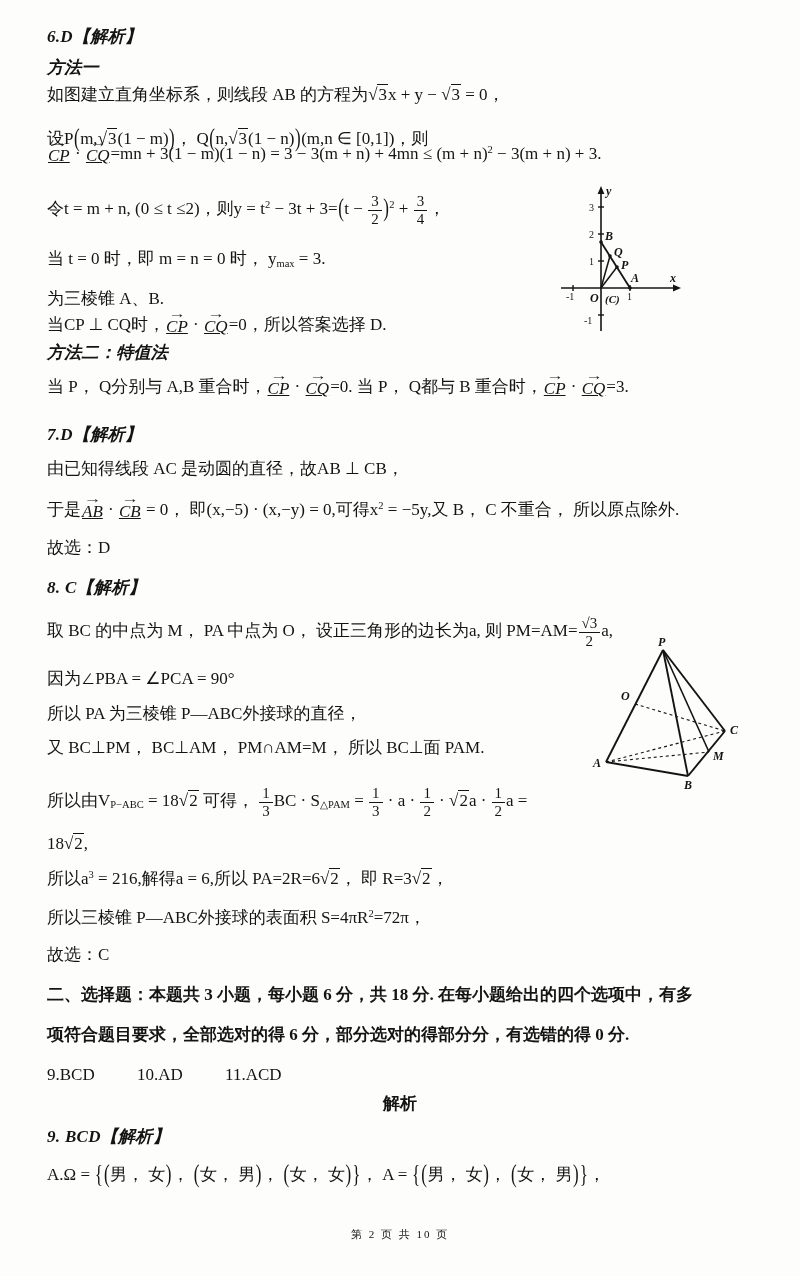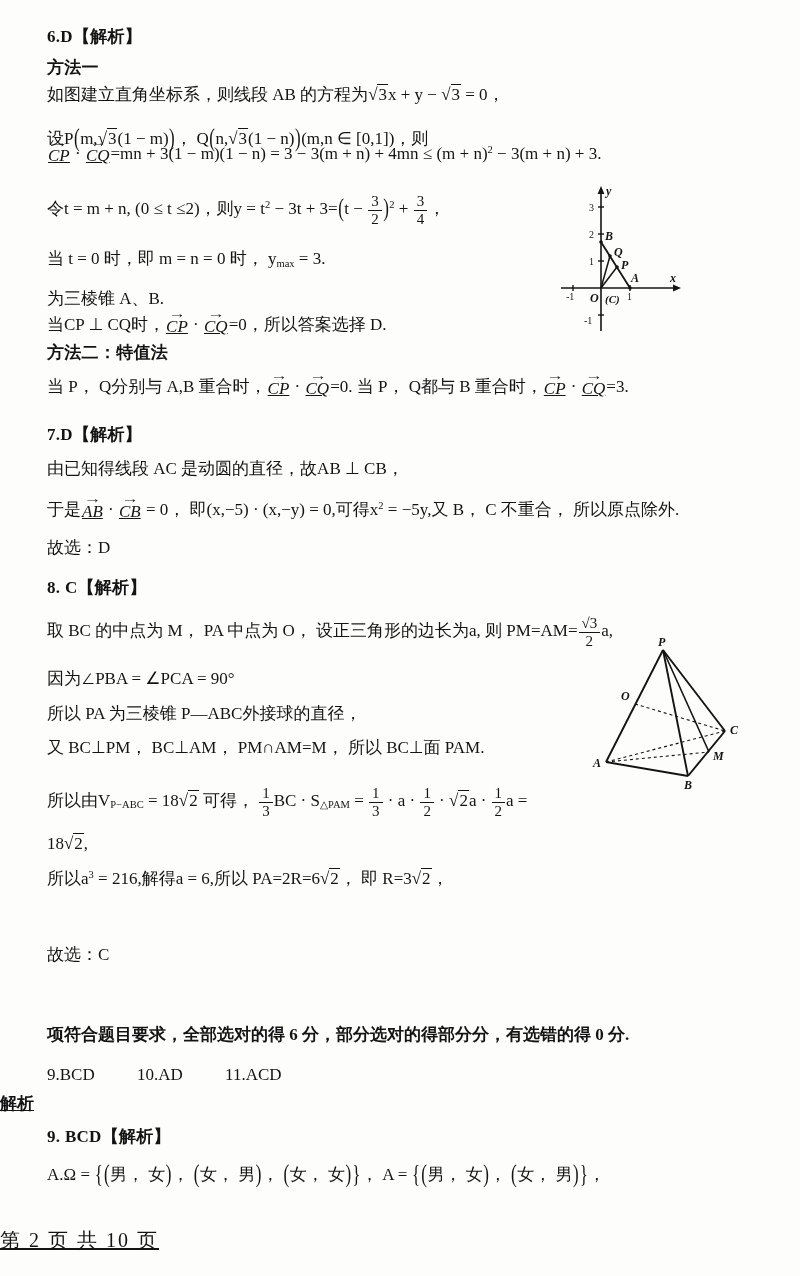--- a/index.html
+++ b/index.html
@@ -2,24 +2,24 @@
 <html><head>
 <meta charset="utf-8">
 <style>
   html,body{margin:0;padding:0;}
   body{
     width:800px;height:1276px;background:#fdfdfc;color:#141414;
     font-family:"Liberation Serif", serif;position:relative;overflow:hidden;
   }
   .page{position:absolute;inset:0;}
   .ln{position:absolute;left:47px;font-size:17px;line-height:1.25;white-space:nowrap;}
-  .hdr{font-weight:700;letter-spacing:.3px;}
+  .hdr{font-weight:700;letter-spacing:.3px;font-style:italic;}
   .bold{font-weight:700;}
-  .center{left:0;width:100%;text-align:left;text-decoration:underline;}
-  .footer{font-size:20px;letter-spacing:2px;}
+  .center{left:0;width:100%;text-align:center;}
+  .footer{font-size:11px;letter-spacing:2px;}
   sup{font-size:.62em;vertical-align:.55em;line-height:0;}
   sub{font-size:.62em;vertical-align:-.25em;line-height:0;}
   .frac{display:inline-block;vertical-align:-.62em;text-align:center;line-height:1;margin:0 1px;}
   .fn{display:block;padding:0 3px;border-bottom:1px solid #141414;line-height:1.15;font-size:.88em;}
   .fd{display:block;padding:0 3px;line-height:1.15;font-size:.88em;}
   .vec{display:inline-block;text-align:center;font-style:italic;vertical-align:-.12em;margin:0 1px;}
   .vec-arrow{display:block;height:.5em;line-height:.4em;font-size:.72em;font-style:normal;transform:scaleX(1.45);}
   .vec-body{display:block;line-height:1.05;text-decoration:underline;}
   .rb{border-top:1px solid #141414;padding:0 1px;}
   .bp{display:inline-block;transform:scaleY(1.5);transform-origin:50% 55%;padding:0 .5px;}
@@ -92,20 +92,21 @@
   <div class="ln" style="top:537px">故选：D</div>
 
   <div class="ln hdr" style="top:577px">8.  C【解析】</div>
   <div class="ln" style="top:615px">取 BC 的中点为 M，  PA 中点为 O，  设正三角形的边长为a,  则 PM=AM=<span class="frac"><span class="fn">√3</span><span class="fd">2</span></span>a,</div>
   <div class="ln" style="top:668px">因为∠PBA = ∠PCA = 90°</div>
   <div class="ln" style="top:703px">所以 PA 为三棱锥 P—ABC外接球的直径，</div>
   <div class="ln" style="top:737px">又 BC⊥PM，  BC⊥AM，  PM∩AM=M，  所以 BC⊥面 PAM.</div>
   <div class="ln" style="top:785px">所以由V<sub>P−ABC</sub> = 18<span class="sqrt">√<span class="rb">2</span></span> 可得，  <span class="frac"><span class="fn">1</span><span class="fd">3</span></span>BC · S<sub>△PAM</sub> = <span class="frac"><span class="fn">1</span><span class="fd">3</span></span> · a · <span class="frac"><span class="fn">1</span><span class="fd">2</span></span> · <span class="sqrt">√<span class="rb">2</span></span>a · <span class="frac"><span class="fn">1</span><span class="fd">2</span></span>a =</div>
   <div class="ln" style="top:833px">18<span class="sqrt">√<span class="rb">2</span></span>,</div>
   <div class="ln" style="top:868px">所以a<sup>3</sup> = 216,解得a = 6,所以 PA=2R=6<span class="sqrt">√<span class="rb">2</span></span>，  即 R=3<span class="sqrt">√<span class="rb">2</span></span>，</div>
+  <div class="ln" style="top:907px">所以三棱锥 P—ABC外接球的表面积 S=4πR<sup>2</sup>=72π，</div>
   <div class="ln" style="top:944px">故选：C</div>
 
   <div class="fig" style="left:578px;top:636px;width:200px;height:160px">
     <svg width="200" height="160" viewBox="0 0 200 160">
 
       <line x1="28" y1="126" x2="147" y2="95" stroke="#141414" stroke-width="1.1" stroke-dasharray="3,3"></line>
       <line x1="28" y1="126" x2="131" y2="116" stroke="#141414" stroke-width="1.1" stroke-dasharray="3,3"></line>
       <line x1="57" y1="68" x2="147" y2="95" stroke="#141414" stroke-width="1.1" stroke-dasharray="3,3"></line>
 
       <line x1="85" y1="14" x2="28" y2="126" stroke="#141414" stroke-width="1.9"></line>
@@ -117,20 +118,21 @@
 
       <text x="80" y="10" font-size="12">P</text>
       <text x="15" y="131" font-size="12">A</text>
       <text x="106" y="153" font-size="12">B</text>
       <text x="152" y="98" font-size="12">C</text>
       <text x="135" y="124" font-size="12">M</text>
       <text x="43" y="64" font-size="12">O</text>
     </svg>
   </div>
 
+  <div class="ln bold" style="top:984px">二、选择题：本题共 3 小题，每小题 6 分，共 18 分. 在每小题给出的四个选项中，有多</div>
   <div class="ln bold" style="top:1024px">项符合题目要求，全部选对的得 6 分，部分选对的得部分分，有选错的得 0 分.</div>
 
   <div class="ln answers" style="top:1064px">
     <span>9.BCD</span>
     <span>10.AD</span>
     <span>11.ACD</span>
   </div>
 
   <div class="ln bold center" style="top:1093px">解析</div>
 

